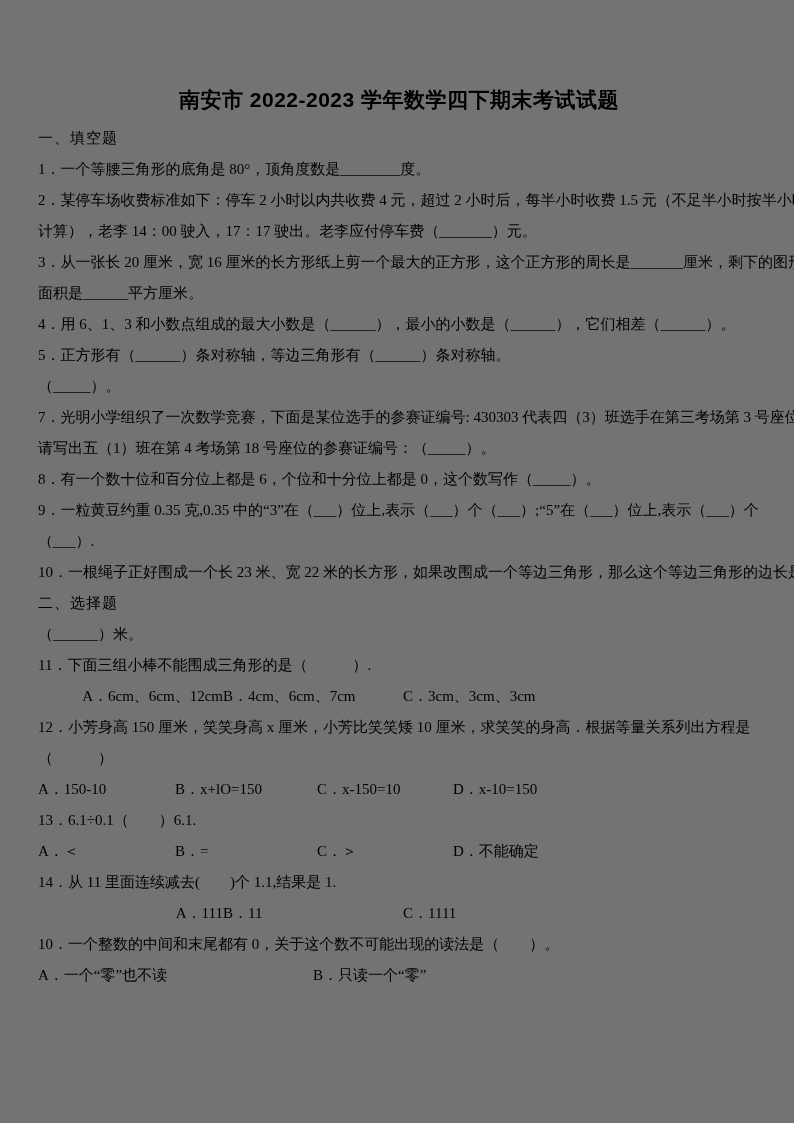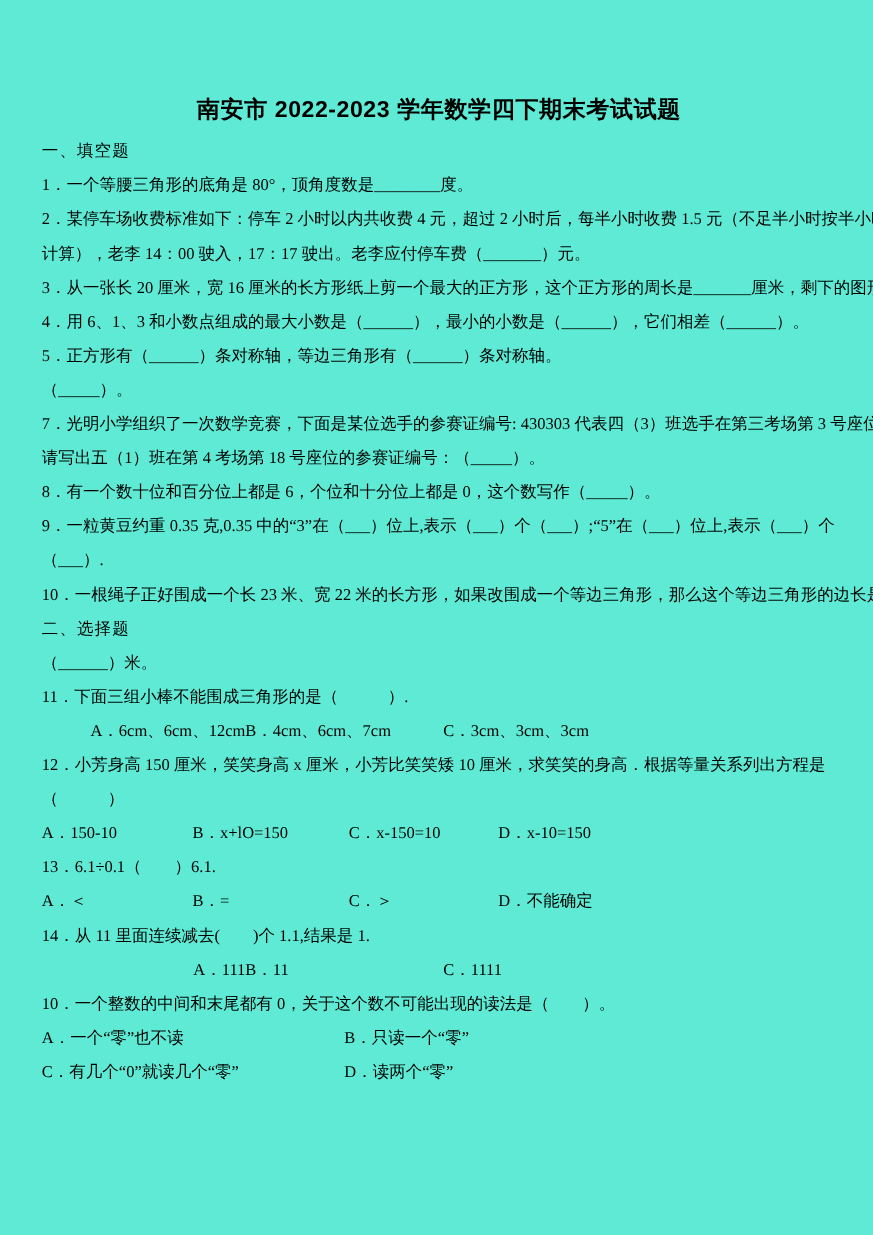--- a/index.html
+++ b/index.html
@@ -1,21 +1,21 @@
 <!DOCTYPE html>
 <html><head>
 <meta charset="utf-8">
 <style>
   html, body { margin: 0; padding: 0; background: #ffffff; }
   .page {
     position: relative;
     width: 794px;
     height: 1123px;
     margin: 0 auto;
-    background: #5eead4;
+    background: #737373;
     box-sizing: border-box;
     padding: 86px 34px 0 38px;
     overflow: hidden;
     font-family: "Liberation Serif", "DejaVu Serif", serif;
     font-size: 15px;
     color: #000000;
   }
   .title {
     margin: 0 0 10px 0;
     text-align: center;
@@ -44,20 +44,21 @@
 <body>
 
 <div class="page">
   <h1 class="title">南安市 2022-2023 学年数学四下期末考试试题</h1>
   <div id="exam-body">
       <div class="line heading">一、填空题</div>
       <div class="line">1．一个等腰三角形的底角是 80°，顶角度数是________度。</div>
       <div class="line">2．某停车场收费标准如下：停车 2 小时以内共收费 4 元，超过 2 小时后，每半小时收费 1.5 元（不足半小时按半小时</div>
       <div class="line">计算），老李 14：00 驶入，17：17 驶出。老李应付停车费（_______）元。</div>
       <div class="line">3．从一张长 20 厘米，宽 16 厘米的长方形纸上剪一个最大的正方形，这个正方形的周长是_______厘米，剩下的图形</div>
+      <div class="line">面积是______平方厘米。</div>
       <div class="line">4．用 6、1、3 和小数点组成的最大小数是（______），最小的小数是（______），它们相差（______）。</div>
       <div class="line">5．正方形有（______）条对称轴，等边三角形有（______）条对称轴。</div>
       <div class="line">（_____）。</div>
       <div class="line">7．光明小学组织了一次数学竞赛，下面是某位选手的参赛证编号: 430303 代表四（3）班选手在第三考场第 3 号座位，</div>
       <div class="line">请写出五（1）班在第 4 考场第 18 号座位的参赛证编号：（_____）。</div>
       <div class="line">8．有一个数十位和百分位上都是 6，个位和十分位上都是 0，这个数写作（_____）。</div>
       <div class="line">9．一粒黄豆约重 0.35 克,0.35 中的“3”在（___）位上,表示（___）个（___）;“5”在（___）位上,表示（___）个</div>
       <div class="line">（___）.</div>
       <div class="line">10．一根绳子正好围成一个长 23 米、宽 22 米的长方形，如果改围成一个等边三角形，那么这个等边三角形的边长是</div>
       <div class="line heading">二、选择题</div>
@@ -87,18 +88,14 @@
       <div class="line opts opts-3">
         <span class="opt">A．111</span>
         <span class="opt">B．11</span>
         <span class="opt">C．1111</span>
       </div>
       <div class="line">10．一个整数的中间和末尾都有 0，关于这个数不可能出现的读法是（　　）。</div>
       <div class="line opts opts-2">
         <span class="opt">A．一个“零”也不读</span>
         <span class="opt">B．只读一个“零”</span>
       </div>
-      <div class="line opts opts-2">
-        <span class="opt">C．有几个“0”就读几个“零”</span>
-        <span class="opt">D．读两个“零”</span>
-      </div>
     </div>
 </div>
 
 </body></html>

